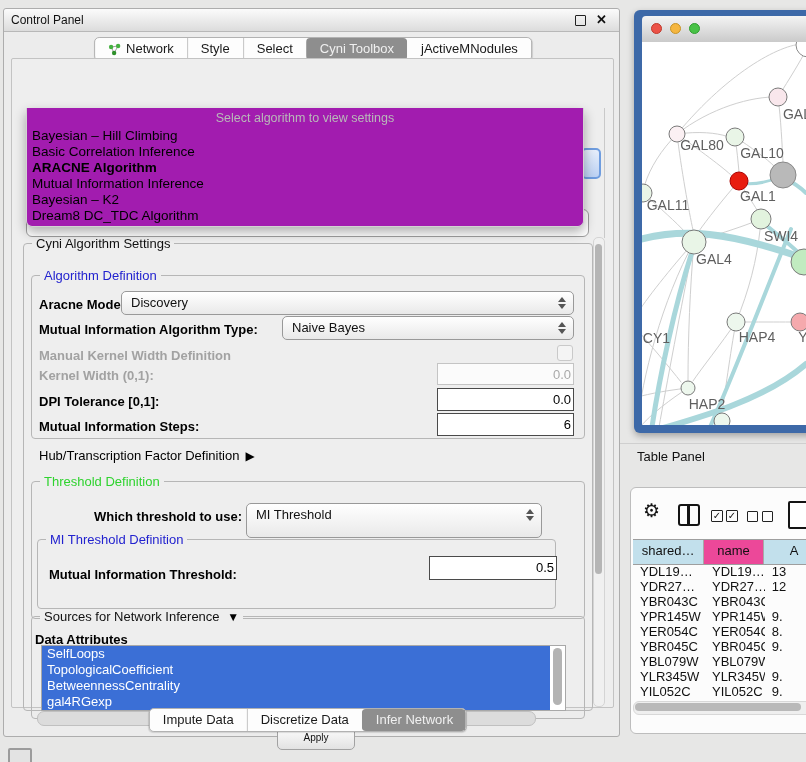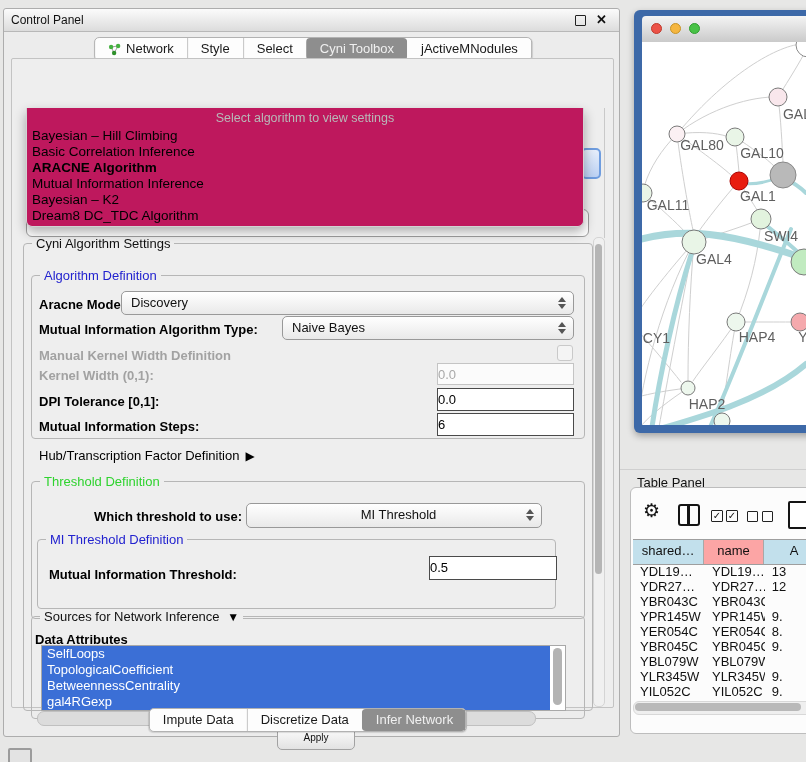--- a/index.html
+++ b/index.html
@@ -31,74 +31,74 @@
   .legend.blue{color:#2222cf;}
   .legend.green{color:#2fd32f;}
   .lbl{position:absolute;font-size:13px;font-weight:bold;color:#000;white-space:nowrap;}
   .lbl.plain{font-weight:normal;}
   .lbl.disabled{color:#a2a2a2;}
   .combo{position:absolute;border:1px solid #999;border-radius:5px;background:linear-gradient(#ffffff,#e9e9e9);
          line-height:22px;padding-left:9px;color:#111;box-sizing:border-box;height:24px;}
   .combo .arrows{position:absolute;right:7px;top:4px;width:8px;height:14px;}
   .arrows:before{content:"";position:absolute;top:1px;left:0;border-left:4px solid transparent;border-right:4px solid transparent;border-bottom:5px solid #555;}
   .arrows:after{content:"";position:absolute;bottom:1px;left:0;border-left:4px solid transparent;border-right:4px solid transparent;border-top:5px solid #555;}
-  .field{position:absolute;background:#fff;border:1px solid #4a4a4a;text-align:left;padding-right:10px;
+  .field{position:absolute;background:#fff;border:1px solid #4a4a4a;text-align:right;padding-right:2px;
          line-height:21px;color:#000;box-sizing:border-box;}
   .field.disabled{border:1px solid #c4c4c4;color:#a9a9a9;background:#fbfbfb;}
   #manual-kernel-checkbox{position:absolute;left:545px;top:286px;width:14px;height:14px;border:1.5px solid #c9c9c9;
          border-radius:3px;background:#f4f4f4;}
   .expander-arrow{display:inline-block;color:#000;font-size:12px;margin-left:6px;}
   
   #attr-list{position:absolute;left:29px;top:586px;width:523px;height:64px;background:#fff;border:1px solid #a8a8a8;overflow:hidden;}
   .attr-item{height:16px;line-height:16px;width:508px;background:#3b6fd6;color:#fff;padding-left:5px;font-size:13px;box-sizing:border-box;}
   #attr-scroll{position:absolute;right:3px;top:2px;width:9px;height:57px;background:#b3b3b3;border-radius:5px;}
   #settings-vscroll{position:absolute;left:581px;top:178px;width:10px;height:468px;background:#f0f0f0;border:1px solid #d4d4d4;border-radius:5px;}
   #settings-vscroll .thumb{position:absolute;left:1px;top:6px;width:7px;height:330px;background:#b5b5b5;border-radius:4px;}
   #settings-hscroll{position:absolute;left:25px;top:652px;width:497px;height:13px;background:#dcdcdc;border:1px solid #c0c0c0;border-radius:7px;}
   #apply-button{position:absolute;left:265px;top:667px;width:76px;height:22px;border:1px solid #a2a2a2;border-radius:5px;
          background:linear-gradient(#fefefe,#e2e2e2);text-align:center;line-height:22px;font-size:10px;color:#111;}
   
   #hidden-combo{position:absolute;left:14px;top:150px;width:561px;height:26px;background:#fff;border:1px solid #9e9e9e;border-radius:6px;z-index:1;}
   #hidden-combo-blue{position:absolute;left:569px;top:89px;width:16px;height:27px;border:2px solid #6f9ddf;border-radius:5px;
          background:linear-gradient(#e6eefb,#bcd1f3);z-index:1;}
   #hidden-vline{position:absolute;left:592px;top:49px;width:1px;height:130px;background:#c9c9c9;z-index:0;}
   
-  #algo-dropdown{position:absolute;left:14px;top:49px;width:556px;height:118px;background:#be185d;
+  #algo-dropdown{position:absolute;left:14px;top:49px;width:556px;height:118px;background:#a21caf;
          border:1px solid #d2d2d2;border-top:none;border-radius:0 0 6px 6px;
          box-shadow:0 5px 12px rgba(0,0,0,.32);z-index:5;}
   #algo-hint{position:absolute;left:0;right:0;top:3px;text-align:center;color:#b9b9b9;font-size:12.5px;}
   #algo-list{position:absolute;left:0;top:20px;right:0;margin:0;padding:0;list-style:none;}
   .dd-item{height:16px;line-height:16px;padding-left:5px;font-size:13.5px;color:#000;}
   .dd-item.bold{font-weight:bold;}
   
   #mini-panel-icon{position:absolute;left:8px;top:748px;width:20px;height:16px;border:2px solid #9c9c9c;background:#e3e3e3;border-radius:2px;}
   
   #net-window{position:absolute;left:634px;top:10px;width:200px;height:423px;background:#3d69a8;
               border-radius:6px 0 0 6px;box-shadow:0 3px 7px rgba(0,0,0,.3);}
   #net-titlebar{position:absolute;left:8px;top:6px;right:0;height:26px;background:linear-gradient(#f4f4f4,#cacaca);
               border-bottom:1px solid #9a9a9a;border-radius:4px 0 0 0;}
   .tl{position:absolute;top:7px;width:11px;height:11px;border-radius:50%;box-sizing:border-box;}
   #tl-red{left:9px;background:#ec5247;border:1px solid #c0392b;}
   #tl-yellow{left:28px;background:#f5b63f;border:1px solid #c79327;}
   #tl-green{left:47px;background:#48c246;border:1px solid #2f9e2f;}
   #net-canvas{position:absolute;left:8px;top:32px;right:0;bottom:8px;background:#fff;overflow:hidden;}
   
-  #table-title-strip{position:absolute;left:620px;top:469px;width:186px;height:26px;border-top:1px solid #cfcfcf;text-align:center;}
+  #table-title-strip{position:absolute;left:620px;top:443px;width:186px;height:26px;border-top:1px solid #cfcfcf;text-align:center;}
   #table-title{position:absolute;left:17px;top:0;line-height:26px;font-size:13px;color:#111;}
   #table-window{position:absolute;left:630px;top:487px;width:200px;height:245px;background:#fcfcfc;
                 border:1px solid #bdbdbd;border-radius:6px;}
   #tp-gear{position:absolute;left:12px;top:12px;font-size:19px;color:#141414;line-height:22px;}
   #tp-columns{position:absolute;left:47px;top:16px;width:18px;height:18px;border:2.5px solid #141414;border-radius:3px;}
   #tp-columns:before{content:"";position:absolute;left:7px;top:0;bottom:0;width:2.5px;background:#141414;}
   .cb{position:absolute;width:10px;height:10px;border:1.5px solid #222;border-radius:1px;font-size:10px;line-height:10px;text-align:center;color:#111;}
   #tp-doc{position:absolute;left:157px;top:13px;width:20px;height:24px;border:2px solid #141414;border-radius:2px;background:#fff;}
   #tbl-head{position:absolute;left:2px;top:51px;right:0;height:24px;display:flex;border-top:1px solid #9e9e9e;border-bottom:1px solid #9e9e9e;}
   .th{box-sizing:border-box;border-right:1px solid #a8a8a8;line-height:22px;text-align:center;font-size:13px;color:#111;overflow:hidden;}
   .th.blue{background:#c2e0ec;}
-  .th.gray{background:#fca5a5;}
+  .th.gray{background:#ec4899;}
   .th.partial{text-align:left;padding-left:26px;}
   #tbl-body{position:absolute;left:2px;top:76px;right:0;height:135px;overflow:hidden;}
   .tr{display:flex;height:15px;line-height:15px;font-size:13px;color:#111;}
   .td{box-sizing:border-box;padding-left:7px;overflow:hidden;white-space:nowrap;}
   #tbl-hscroll{position:absolute;left:2px;top:213px;right:2px;height:12px;background:#efefef;border:1px solid #d8d8d8;border-radius:6px;}
   #tbl-hscroll .thumb{position:absolute;left:1px;top:1px;height:8px;width:166px;background:#b9b9b9;border-radius:4px;}
 </style>
 </head>
 <body>
 
@@ -161,21 +161,21 @@
 
       <span class="lbl plain" style="left:27px;top:389px;">
         <span>Hub/Transcription Factor Definition</span><span class="expander-arrow">▶</span>
       </span>
 
       <div class="group" style="left:19px;top:422px;width:552px;height:136px;">
         <span class="legend green">Threshold Definition</span>
       </div>
 
       <span class="lbl" style="left:82px;top:450px;">Which threshold to use:</span>
-      <div class="combo" style="left:234px;top:444px;width:296px;height:25px;text-align:center;">
+      <div class="combo" style="left:234px;top:444px;width:296px;height:35px;">
         <span>MI Threshold</span>
         <span class="arrows"></span>
       </div>
 
       <div class="group" style="left:25px;top:480px;width:517px;height:68px;">
         <span class="legend blue">MI Threshold Definition</span>
       </div>
 
       <span class="lbl" style="left:37px;top:508px;">Mutual Information Threshold:</span>
       <div class="field" style="left:417px;top:497px;width:128px;height:24px;">0.5</div>

